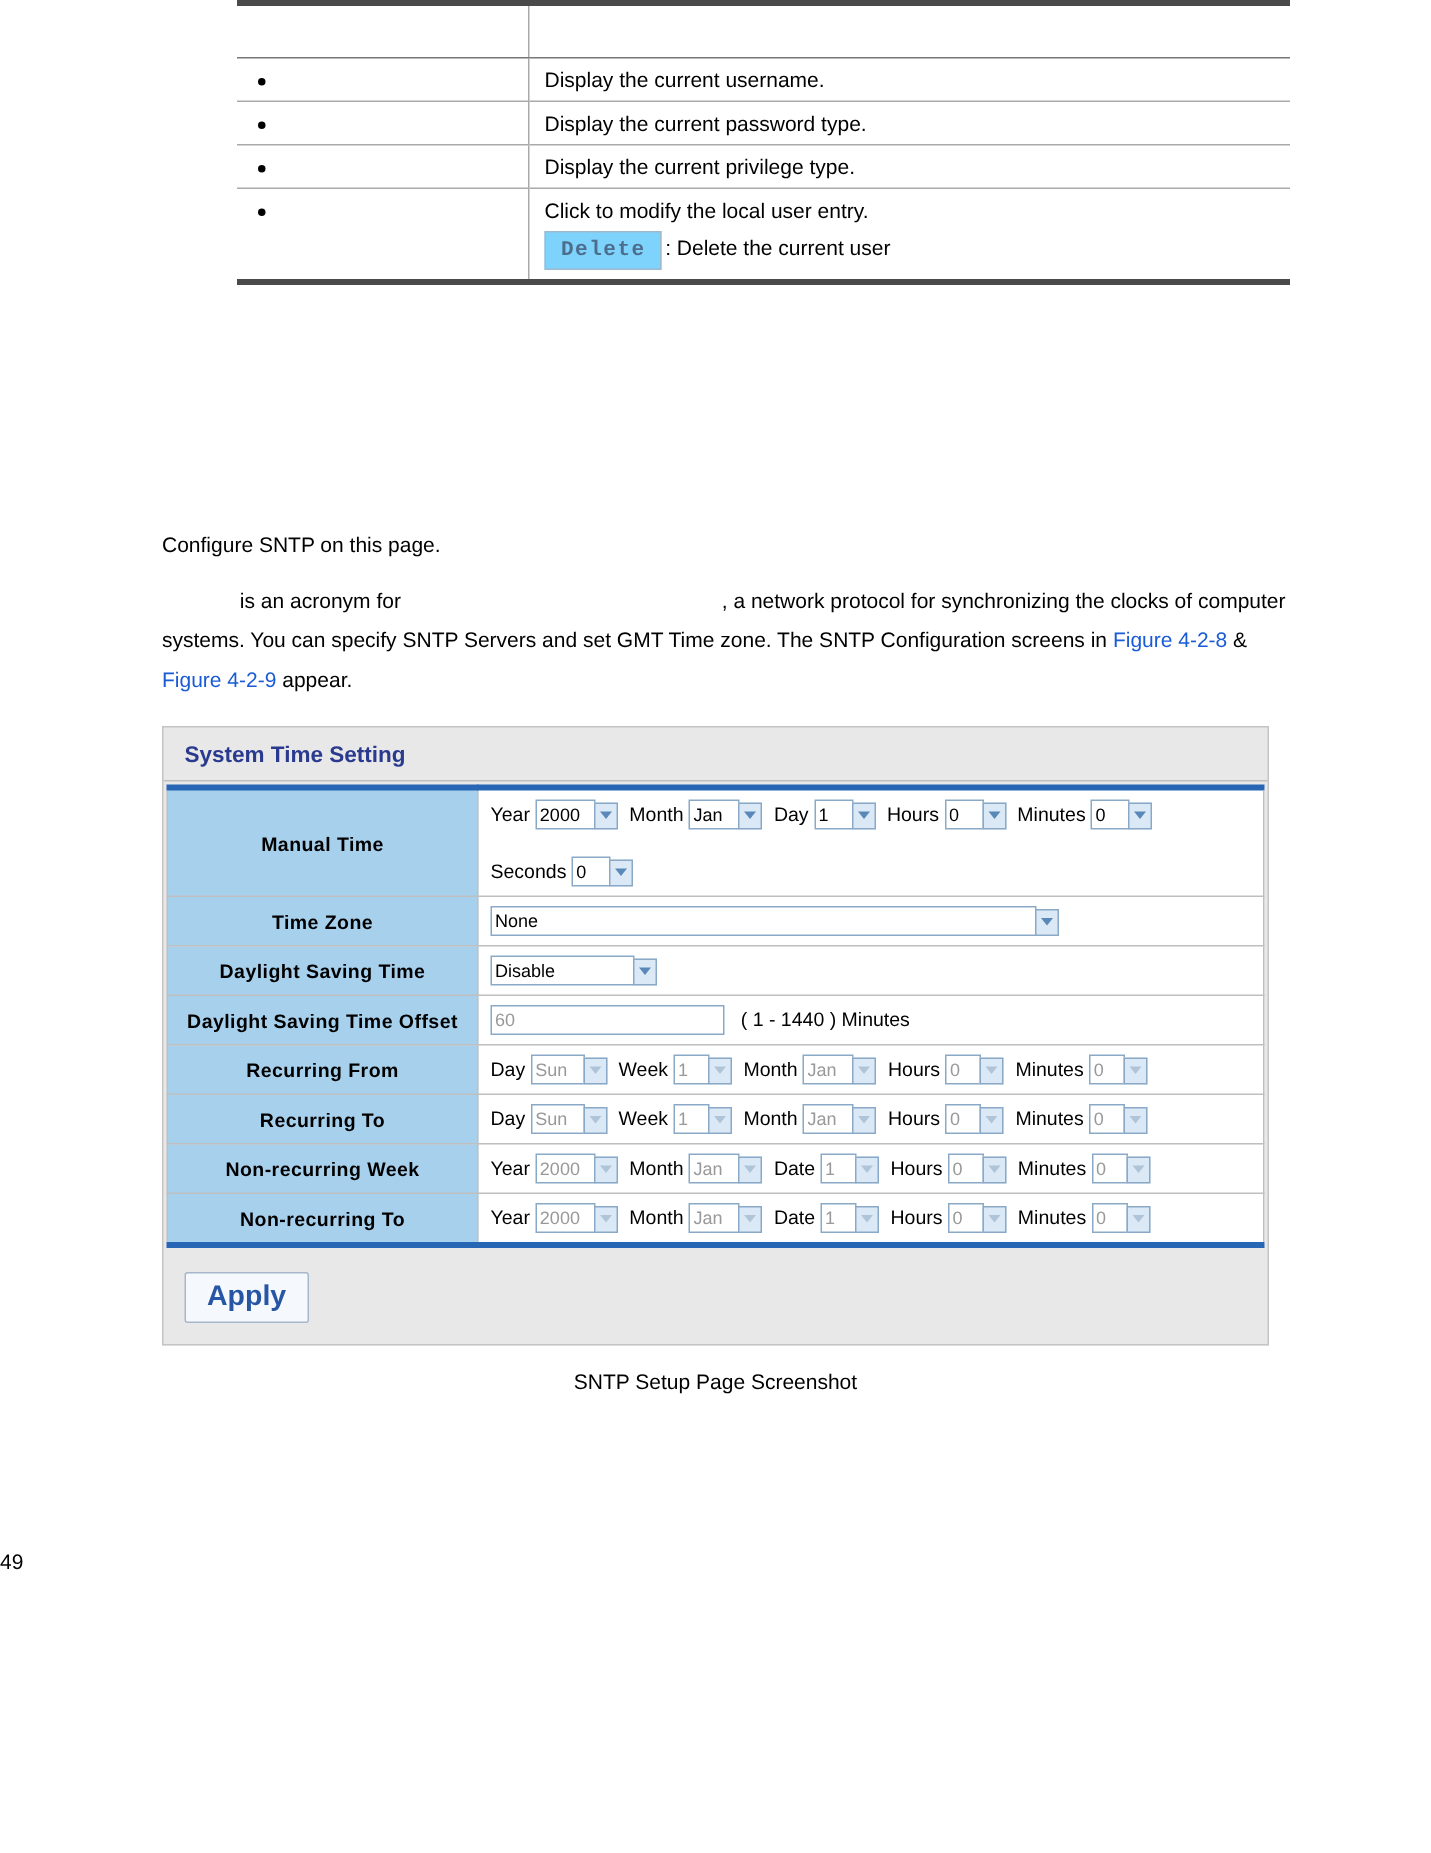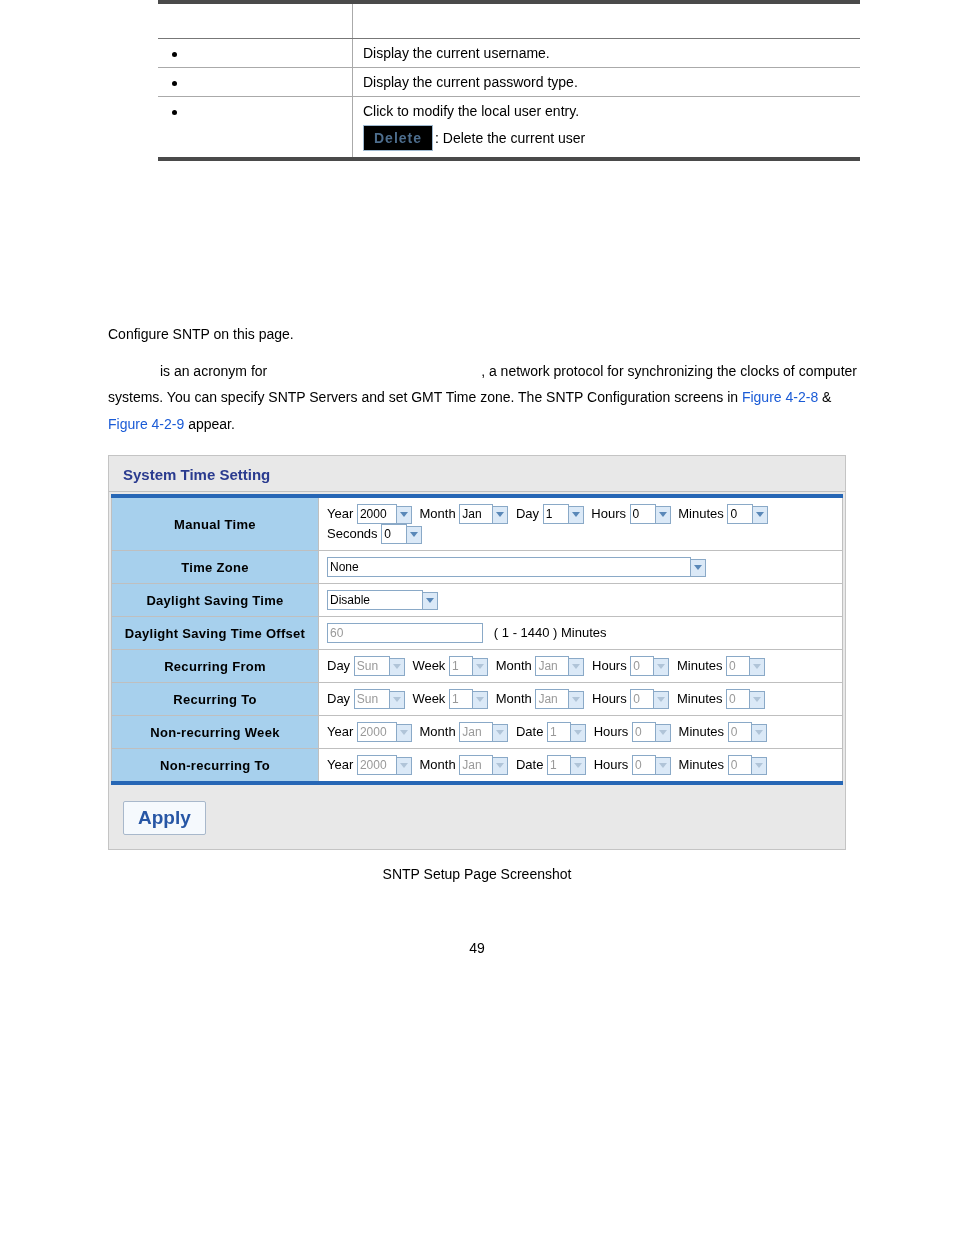--- a/index.html
+++ b/index.html
@@ -46,24 +46,24 @@
   .bullet {
     display: inline-block;
     width: 5px; height: 5px;
     background: #000;
     border-radius: 50%;
     margin-left: 4px;
     vertical-align: middle;
   }
   .delete-btn {
     display: inline-block;
-    background: #000000;
+    background: #7dd3fc;
     border: 1px solid #9fb9cf;
     color: #4d6d8d;
-    font-family: Liberation Sans, sans-serif;
+    font-family: Liberation Mono, monospace;
     font-weight: bold;
     padding: 4px 10px;
     font-size: 14px;
     letter-spacing: 1px;
     margin-right: 2px;
   }
   .sntp-desc {
     margin: 160px 80px 0 108px;
     line-height: 1.9;
   }
@@ -154,22 +154,21 @@
     font-weight: bold;
     padding: 5px 14px;
     font-size: 19px;
     border-radius: 2px;
   }
   .caption {
     text-align: center;
     margin: 16px 0 0 0;
   }
   .pagenum {
-    text-align: center;
-    margin-top: 58px;
+    margin-top: 104px;
   }
 </style>
 </head>
 <body>
 
 <div class="page">
 
 
   <table class="fields-table">
     <thead>
@@ -179,20 +178,24 @@
         </tr>
     </thead>
     <tbody>
       <tr>
         <td><span class="bullet"></span></td>
         <td>Display the current username.</td>
       </tr>
       <tr>
         <td><span class="bullet"></span></td>
         <td>Display the current password type.</td>
+      </tr>
+      <tr>
+        <td><span class="bullet"></span></td>
+        <td>Display the current privilege type.</td>
       </tr>
       <tr>
         <td><span class="bullet"></span></td>
         <td>
           <div>Click to modify the local user entry.</div>
           <div style="margin-top:6px;">
             <span class="delete-btn">Delete</span><span>: Delete the current user</span>
           </div>
         </td>
       </tr>
@@ -214,21 +217,21 @@
 
       <tr>
         <td class="lbl">Manual Time</td>
         <td class="field-group">
           <span class="unit"><span class="flabel">Year</span> <input type="text" style="width: 34px;" value="2000"><span class="dd"></span></span>
           <span class="unit"><span class="flabel">Month</span> <input type="text" style="width: 28px;" value="Jan"><span class="dd"></span></span>
           <span class="unit"><span class="flabel">Day</span> <input type="text" style="width: 20px;" value="1"><span class="dd"></span></span>
           <span class="unit"><span class="flabel">Hours</span> <input type="text" style="width: 20px;" value="0"><span class="dd"></span></span>
           <span class="unit"><span class="flabel">Minutes</span> <input type="text" style="width: 20px;" value="0"><span class="dd"></span></span>
           <br>
-          <span class="unit" style="margin-top:0;display:inline-block;"><span class="flabel">Seconds</span> <input type="text" style="width: 20px;" value="0"><span class="dd"></span></span>
+          <span class="unit" style="margin-top:18px;display:inline-block;"><span class="flabel">Seconds</span> <input type="text" style="width: 20px;" value="0"><span class="dd"></span></span>
         </td>
       </tr>
 
       <tr>
         <td class="lbl">Time Zone</td>
         <td>
           <input type="text" style="width: 358px;" value="None"><span class="dd"></span>
         </td>
       </tr>
 

